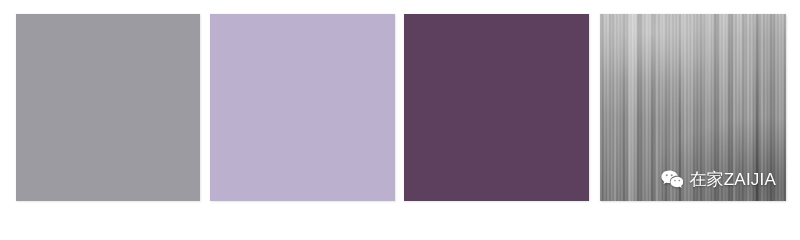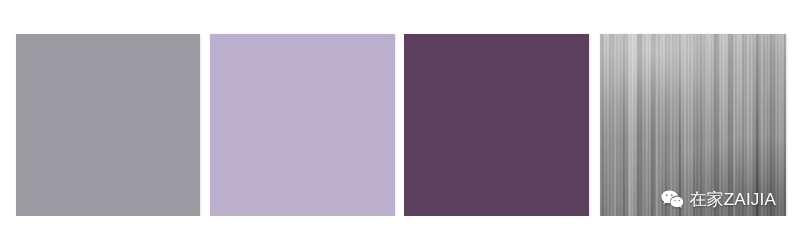--- a/index.html
+++ b/index.html
@@ -11,21 +11,20 @@
     width: 800px;
     height: 216px;
     font-family: "Liberation Sans", "DejaVu Sans", sans-serif;
     overflow: hidden;
   }
   #palette-board {
     position: relative;
     width: 706px;
     height: 216px;
     background: #ffffff;
-    margin-top: 20px;
   }
 
   .swatch {
     position: absolute;
     top: 14px;
     height: 187px;
     box-sizing: border-box;
     overflow: hidden;
   }
 

